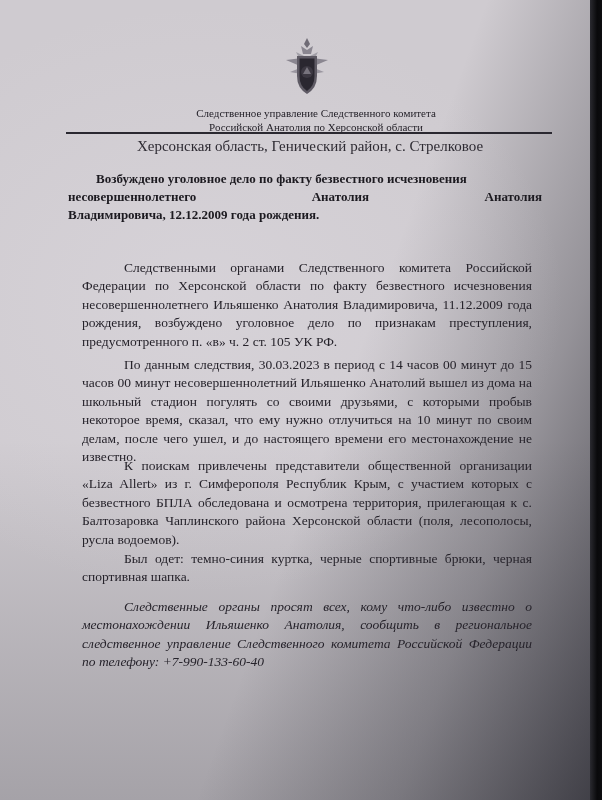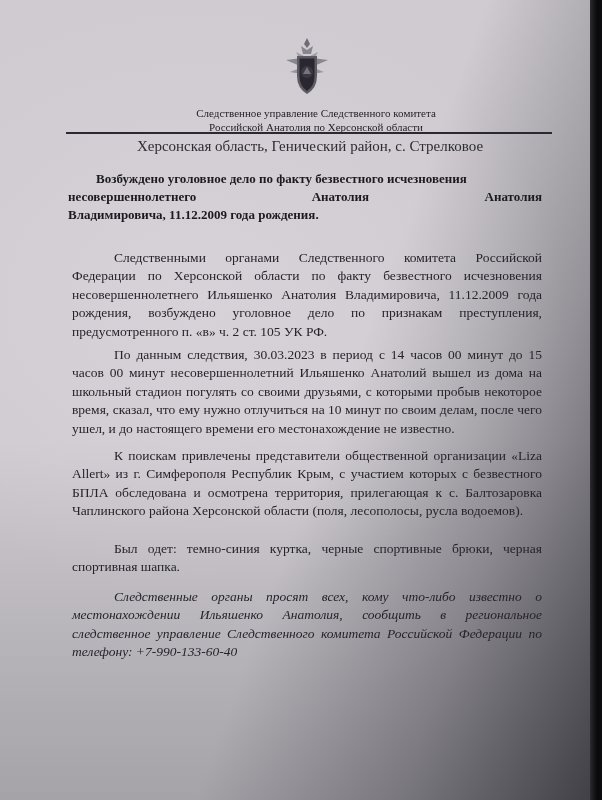--- a/index.html
+++ b/index.html
@@ -90,21 +90,21 @@
     .body {
       position: absolute;
       left: 68px;
       width: 478px;
       font-size: 13.5px;
       line-height: 18.4px;
       text-align: justify;
       color: #26232b;
     }
     .body p {
-      margin: 4px;
+      margin: 14px;
       text-indent: 42px;
       text-align: justify;
     }
     .p1 { top: 245px; }
     .p2 { top: 342px; }
     .p3 { top: 443px; }
     .p4 { top: 536px; font-family: Liberation Serif, serif; }
     .p5 { top: 584px; font-style: italic; }
   </style>
 </head>
@@ -141,21 +141,21 @@
 
     <div class="address">Херсонская область, Генический район, с. Стрелковое</div>
 
     <div class="headline">
       <span class="line l1">Возбуждено уголовное дело по факту безвестного исчезновения</span>
       <span class="line jline">
         <span>несовершеннолетнего</span>
         <span>Анатолия</span>
         <span>Анатолия</span>
       </span>
-      <span class="line l3">Владимировича, 11.12.2009 года рождения.</span>
+      <span class="line l3">Владимировича, 12.12.2009 года рождения.</span>
     </div>
 
     <div class="body p1">
       <p>Следственными органами Следственного комитета Российской Федерации по Херсонской области по факту безвестного исчезновения несовершеннолетнего Ильяшенко Анатолия Владимировича, 11.12.2009 года рождения, возбуждено уголовное дело  по признакам преступления, предусмотренного п. «в» ч. 2 ст. 105 УК РФ.</p>
     </div>
     <div class="body p2">
       <p>По данным следствия, 30.03.2023 в период с 14 часов 00 минут до 15 часов 00 минут  несовершеннолетний Ильяшенко Анатолий вышел из дома на школьный стадион погулять со своими друзьями, с которыми пробыв некоторое время, сказал, что ему нужно отлучиться на 10 минут по своим делам, после чего ушел, и до настоящего времени его местонахождение не известно.</p>
     </div>
     <div class="body p3">
       <p>К поискам привлечены представители общественной организации «Liza Allert» из г. Симферополя Республик Крым, с участием которых с безвестного БПЛА обследована и осмотрена территория, прилегающая к с. Балтозаровка Чаплинского района Херсонской области (поля, лесополосы, русла водоемов).</p>

